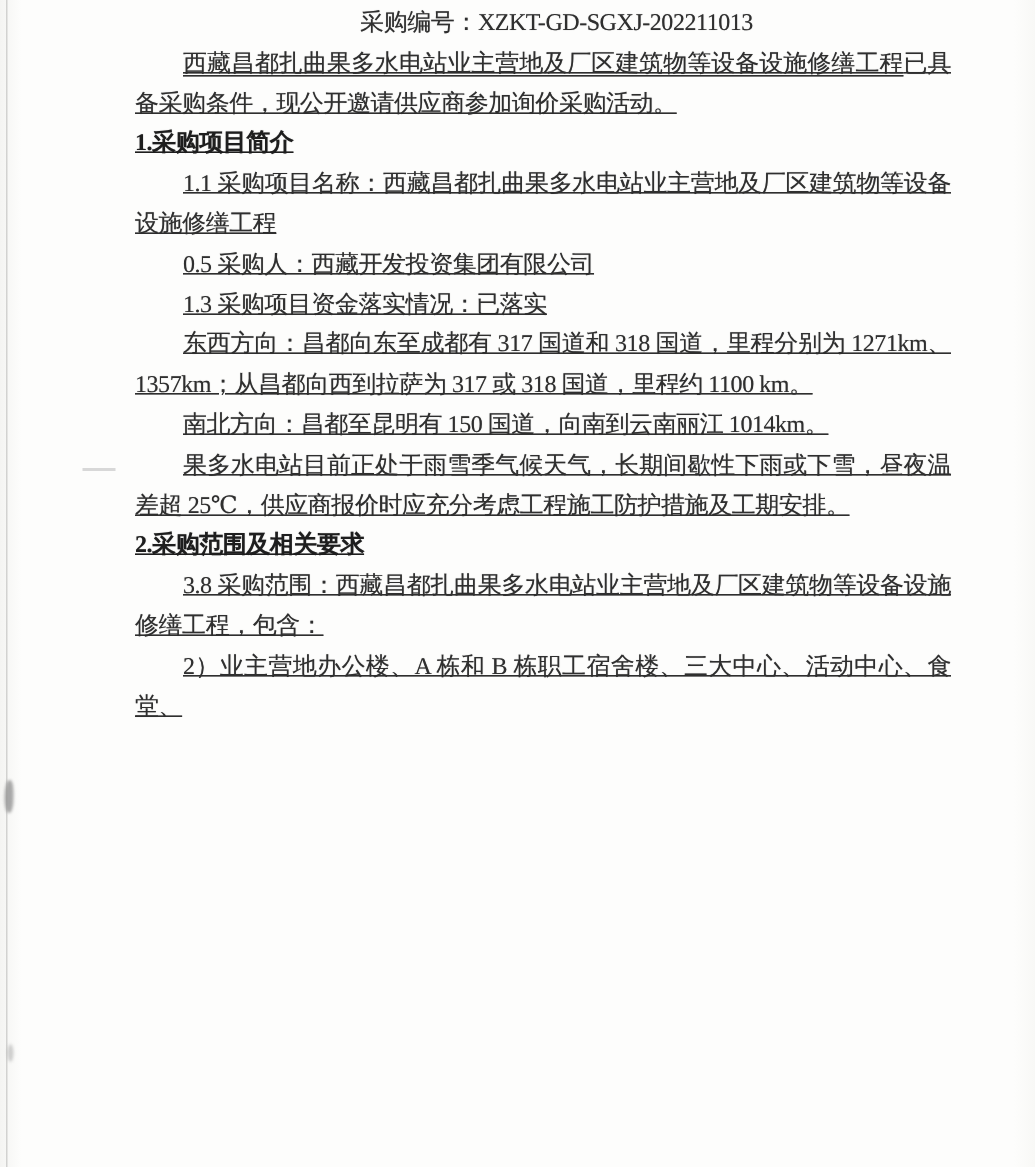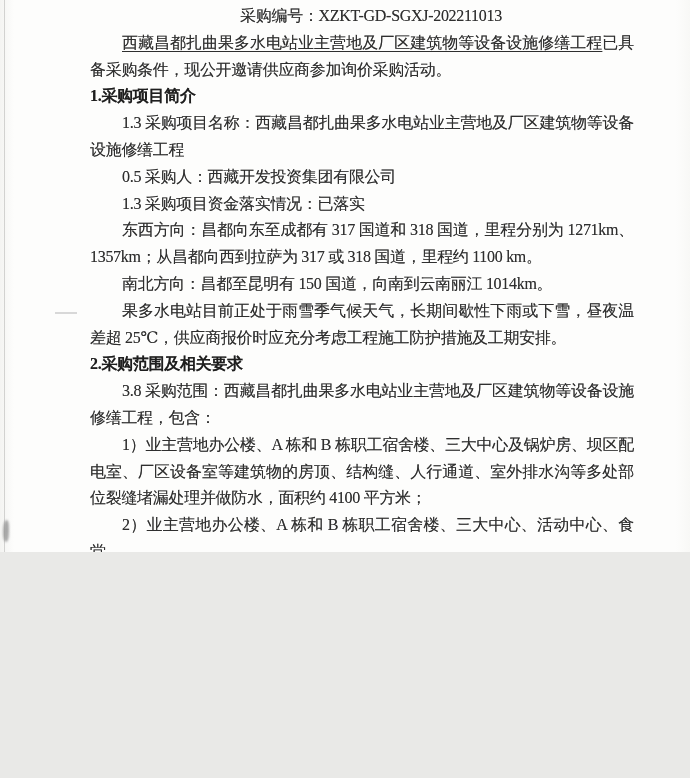--- a/index.html
+++ b/index.html
@@ -3,21 +3,21 @@
 <meta charset="utf-8">
 <style>
   html, body {
     margin: 0;
     padding: 0;
     background: #e9e9e7;
   }
   .page {
     position: relative;
     width: 690px;
-    height: 552px;
+    height: 778px;
     margin: 0;
     background: linear-gradient(90deg, #f4f4f2 0px, #fdfdfc 14px, #fdfdfc 676px, #f8f8f6 690px);
     overflow: hidden;
     box-sizing: border-box;
     padding: 3px 56px 0 90px;
     font-family: "Liberation Serif", "DejaVu Serif", serif;
     font-size: 16px;
     letter-spacing: -0.3px;
     line-height: 26.8px;
     color: #2f2f2f;
@@ -25,20 +25,21 @@
     text-align: justify;
   }
   .doc-header {
     text-align: center;
     padding-left: 18px;
     white-space: nowrap;
   }
   p {
     margin: 0;
     text-indent: 2em;
+    text-decoration: underline;
   }
   .heading {
     margin: 0;
     font-weight: 700;
     color: #1e1e1e;
     text-indent: 0;
   }
   .u-phrase {
     text-decoration: underline;
     text-underline-offset: 3px;
@@ -86,26 +87,25 @@
   <div class="smudge-1"></div>
   <div class="smudge-2"></div>
   <div class="dash-mark"></div>
 
   <div class="doc-header"><span>采购编号：</span><span>XZKT-GD-SGXJ-202211013</span></div>
 
   <p><span class="u-phrase">西藏昌都扎曲果多水电站业主营地及厂区建筑物等设备设施修缮工程</span><span>已具备采购条件，现公开邀请供应商参加询价采购活动。</span></p>
 
   <p class="heading">1.采购项目简介</p>
 
-  <p>1.3 采购项目名称：西藏昌都扎曲果多水电站业主营地及厂区建筑物等设备设施修缮工程</p>
+  <p>1.1 采购项目名称：西藏昌都扎曲果多水电站业主营地及厂区建筑物等设备设施修缮工程</p>
   <p>0.5 采购人：西藏开发投资集团有限公司</p>
   <p>1.3 采购项目资金落实情况：已落实</p>
   <p>东西方向：昌都向东至成都有 317 国道和 318 国道，里程分别为 1271km、1357km；从昌都向西到拉萨为 317 或 318 国道，里程约 1100 km。</p>
   <p>南北方向：昌都至昆明有 150 国道，向南到云南丽江 1014km。</p>
   <p>果多水电站目前正处于雨雪季气候天气，长期间歇性下雨或下雪，昼夜温差超 25℃，供应商报价时应充分考虑工程施工防护措施及工期安排。</p>
 
   <p class="heading">2.采购范围及相关要求</p>
 
   <p>3.8 采购范围：西藏昌都扎曲果多水电站业主营地及厂区建筑物等设备设施修缮工程，包含：</p>
-  <p>1）业主营地办公楼、A 栋和 B 栋职工宿舍楼、三大中心及锅炉房、坝区配电室、厂区设备室等建筑物的房顶、结构缝、人行通道、室外排水沟等多处部位裂缝堵漏处理并做防水，面积约 4100 平方米；</p>
   <p>2）业主营地办公楼、A 栋和 B 栋职工宿舍楼、三大中心、活动中心、食堂、</p>
 
 </div>
 
 </body></html>

